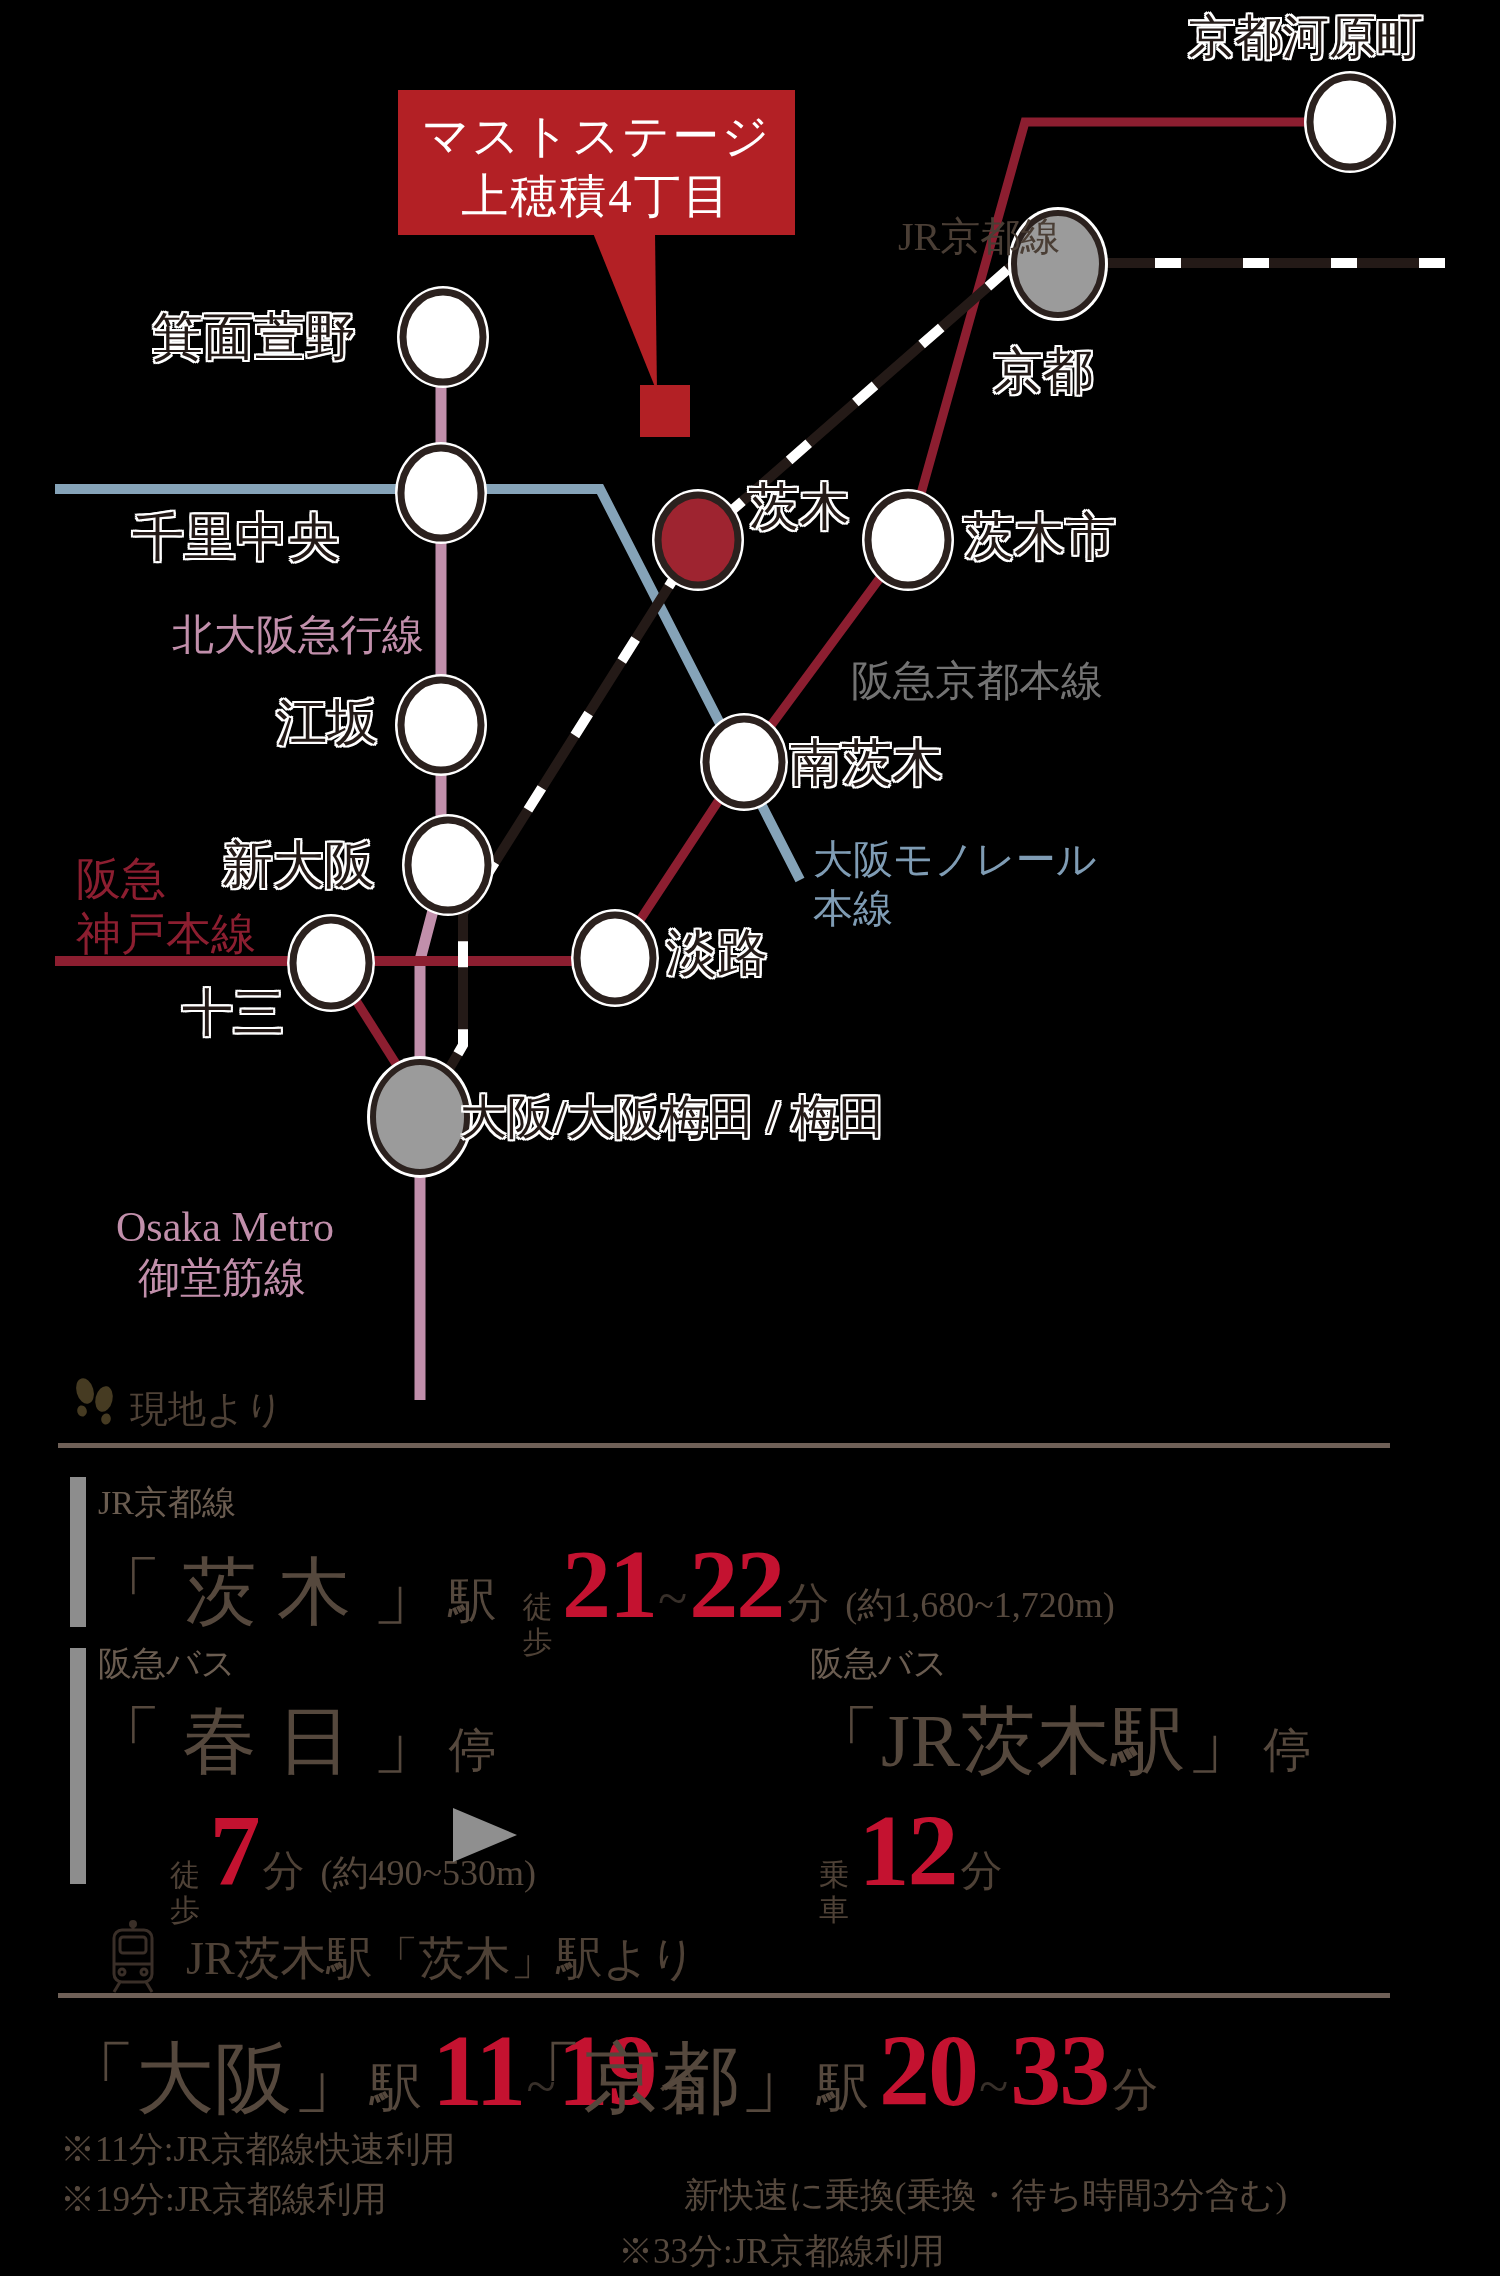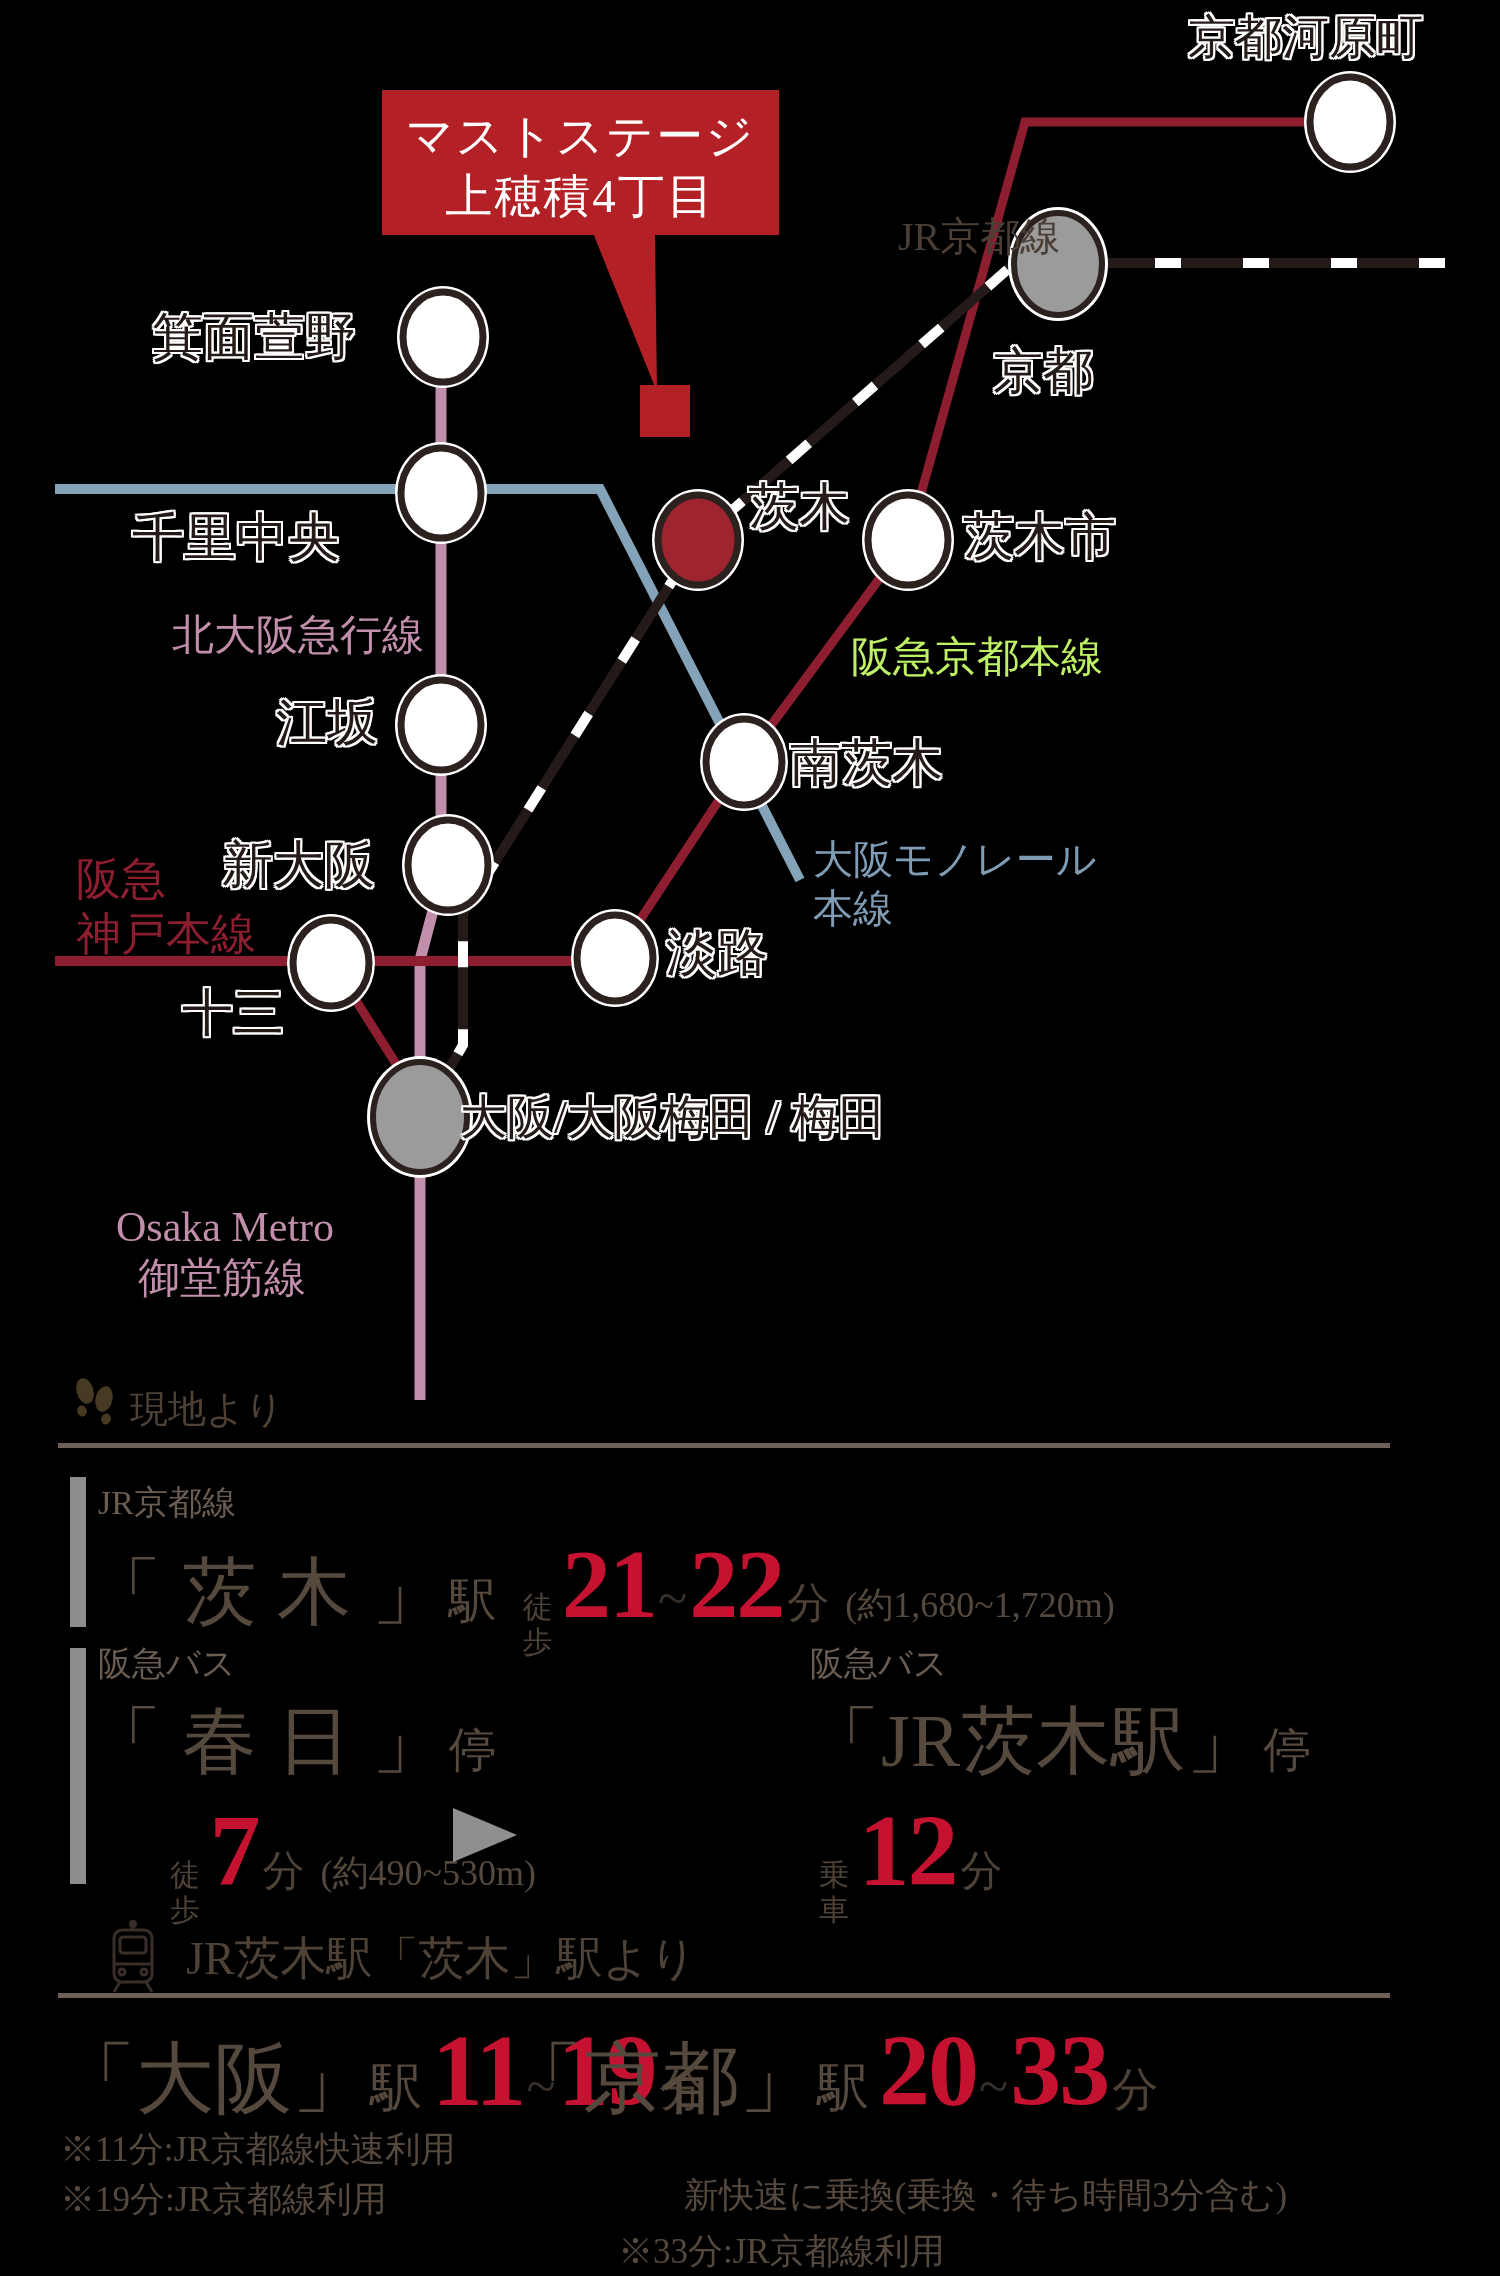--- a/index.html
+++ b/index.html
@@ -108,40 +108,40 @@
     <g>
       <ellipse cx="1058" cy="264" rx="50" ry="57" fill="#fff"></ellipse>
       <ellipse cx="1058" cy="264" rx="44" ry="51" fill="#9b9b9b" stroke="#2b211e" stroke-width="6"></ellipse>
     </g>
     <g>
       <ellipse cx="420" cy="1117" rx="53" ry="61" fill="#fff"></ellipse>
       <ellipse cx="420" cy="1117" rx="47" ry="55" fill="#9b9b9b" stroke="#2b211e" stroke-width="6"></ellipse>
     </g>
   </svg>
 
-  <div class="abs callout" style="left:382px;top:90px;width:397px;height:145px">
+  <div class="abs callout" style="left:398px;top:90px;width:397px;height:145px">
     <div>マストステージ</div>
     <div>上穂積4丁目</div>
   </div>
 
   <div class="abs st" style="left:152px;top:312px;font-size:51px">箕面萱野</div>
   <div class="abs st" style="left:132px;top:512px;font-size:52px">千里中央</div>
   <div class="abs ln" style="left:172px;top:610px;font-size:42px;color:#c18fab">北大阪急行線</div>
   <div class="abs st" style="left:276px;top:698px;font-size:51px">江坂</div>
   <div class="abs st" style="left:222px;top:840px;font-size:51px">新大阪</div>
   <div class="abs ln" style="left:76px;top:852px;font-size:45px;color:#8c1e30">
     <div>阪急</div>
     <div>神戸本線</div>
   </div>
   <div class="abs st" style="left:182px;top:988px;font-size:51px">十三</div>
   <div class="abs st" style="left:666px;top:928px;font-size:51px">淡路</div>
   <div class="abs st" style="left:790px;top:738px;font-size:51px">南茨木</div>
   <div class="abs st" style="left:748px;top:482px;font-size:51px">茨木</div>
   <div class="abs st" style="left:963px;top:512px;font-size:51px">茨木市</div>
-  <div class="abs ln" style="left:851px;top:632px;font-size:42px;color:#bef264">阪急京都本線</div>
+  <div class="abs ln" style="left:851px;top:656px;font-size:42px;color:#737373">阪急京都本線</div>
   <div class="abs ln" style="left:813px;top:836px;font-size:40px;color:#7f9cb4">
     <div>大阪モノレール</div>
     <div>本線</div>
   </div>
   <div class="abs ln" style="left:898px;top:213px;font-size:40px;color:#4a3e35">JR京都線</div>
   <div class="abs st" style="left:993px;top:346px;font-size:50px">京都</div>
   <div class="abs st" style="left:1188px;top:14px;font-size:47px">京都河原町</div>
   <div class="abs ln" style="left:116px;top:1202px;font-size:42px;color:#c18fab">
     <div>Osaka Metro</div>
     <div style="margin-left:22px">御堂筋線</div>

